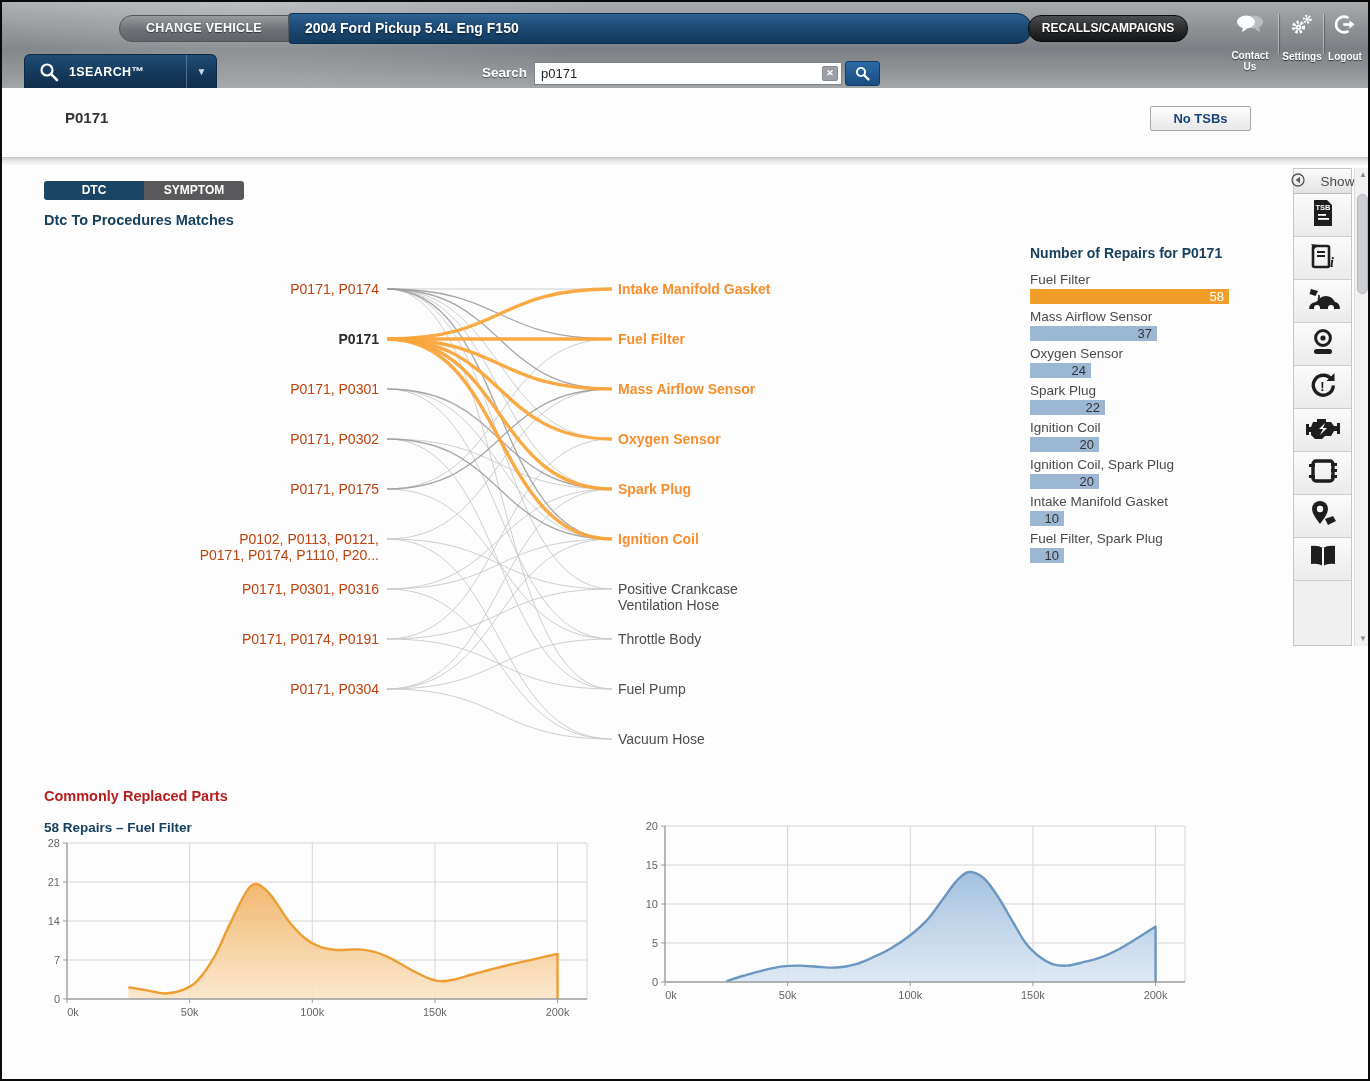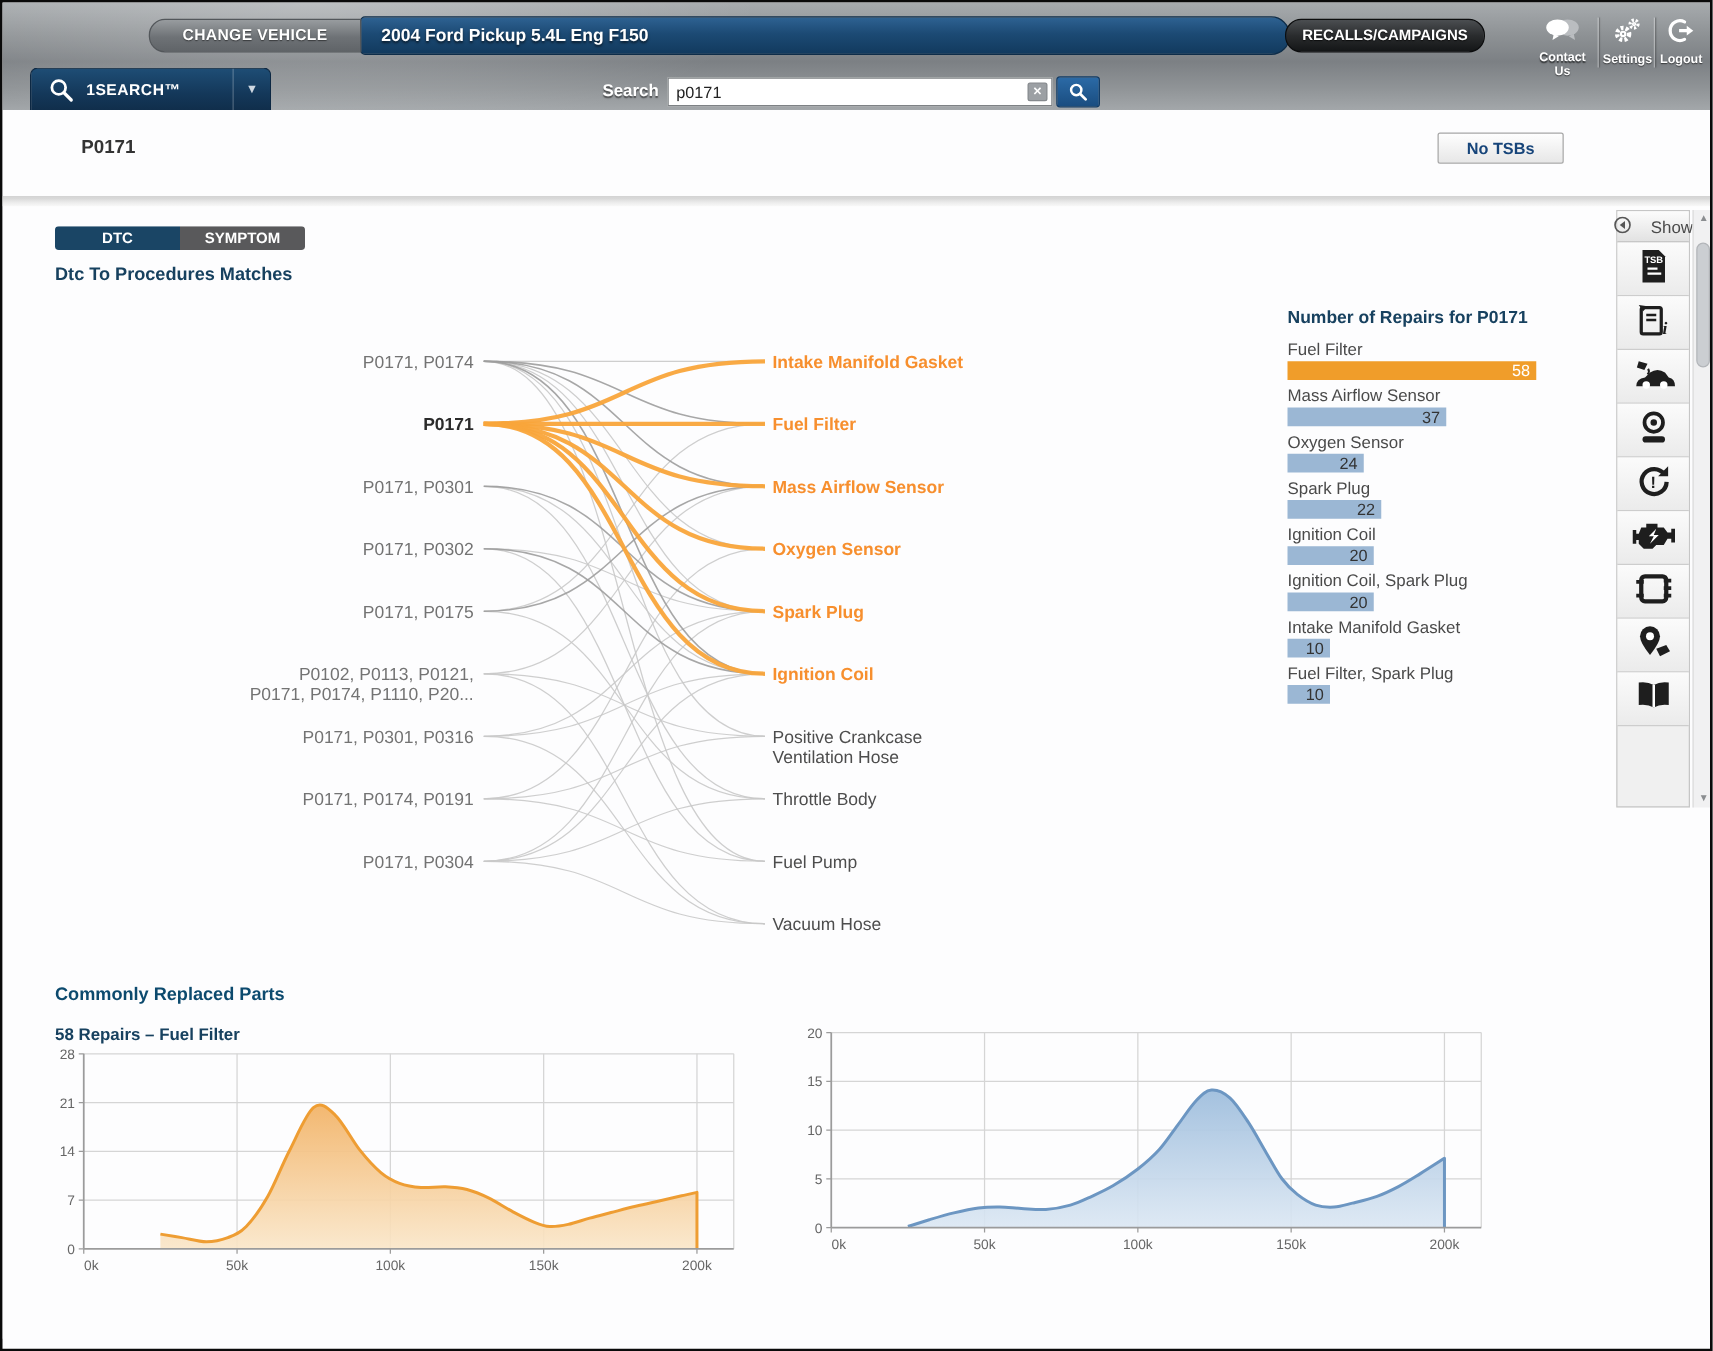--- a/index.html
+++ b/index.html
@@ -18,21 +18,21 @@
     line-height:25px; letter-spacing:.3px; text-shadow:0 1px 1px rgba(0,0,0,.5); cursor:pointer; }
   .veh-bar { position:absolute; left:286px; top:11px; width:744px; height:31px; z-index:2;
     background:linear-gradient(180deg,#2e6292 0%,#1c4a74 45%,#123a5e 100%); border:1px solid #0e2d49;
     border-radius:4px 15px 15px 4px; color:#fff; font-weight:bold; font-size:14px; line-height:29px;
     padding-left:16px; text-shadow:0 1px 2px rgba(0,0,0,.6); }
   .recalls-btn { position:absolute; left:1026px; top:13px; width:160px; height:27px; z-index:4;
     background:linear-gradient(180deg,#4b4e51,#2a2c2e 50%,#141617); border:1px solid #0c0d0e;
     border-radius:13px; color:#fff; font-weight:bold; font-size:12px; text-align:center; line-height:25px;
     text-shadow:0 1px 1px rgba(0,0,0,.7); cursor:pointer; }
   .top-ico { position:absolute; top:12px; width:46px; text-align:center; cursor:pointer; z-index:3; }
-  .top-ico .lbl { display:block; margin-top:2px; color:#fff; font-size:10px; font-weight:bold; text-shadow:0 1px 1px rgba(0,0,0,.6); }
+  .top-ico .lbl { display:block; margin-top:12px; color:#fff; font-size:10px; font-weight:bold; text-shadow:0 1px 1px rgba(0,0,0,.6); }
   .top-sep { position:absolute; top:12px; width:1px; height:40px; background:rgba(255,255,255,.35); box-shadow:1px 0 1px rgba(0,0,0,.3); }
 
   .onesearch { position:absolute; left:22px; top:52px; width:193px; height:34px; z-index:3;
     background:linear-gradient(180deg,#1e4d75 0%,#14385a 60%,#102e4b 100%); border:1px solid #0d2843; border-bottom:none;
     border-radius:6px 6px 0 0; color:#fff; display:flex; align-items:center; cursor:pointer; }
   .onesearch .mag { width:20px; height:20px; margin:0 10px 0 14px; color:#fff; }
   .onesearch .txt { font-weight:bold; font-size:12.5px; letter-spacing:.4px; flex:1; }
   .onesearch .dd { width:30px; height:100%; border-left:1px solid rgba(255,255,255,.25); display:flex; align-items:center; justify-content:center; color:#cfd8e2; font-size:10px; }
   .search-lbl { position:absolute; left:440px; top:63px; width:85px; text-align:right; color:#fff; font-weight:bold; font-size:13.5px; text-shadow:0 1px 1px rgba(0,0,0,.5); }
   .search-input { position:absolute; left:532px; top:60px; width:308px; height:23px; border:1px solid #7d8184; padding:0 24px 0 6px; font-family:"Liberation Sans",sans-serif; font-size:13px; color:#222; }
@@ -50,21 +50,21 @@
   .tab-strip { position:absolute; left:0; top:69px; width:100%; height:8px; background:linear-gradient(180deg,#d4d4d4,#ededed 60%,#f8f8f8); border-top:1px solid #c6c6c6; z-index:1; }
 
   .toggle { position:absolute; left:42px; top:93px; display:flex; border-radius:3px; overflow:hidden; cursor:pointer; }
   .toggle .t-dtc { width:100px; height:19px; background:#1a4565; color:#fff; font-weight:bold; font-size:12px; text-align:center; line-height:19px; }
   .toggle .t-sym { width:100px; height:19px; background:#59595b; color:#fff; font-weight:bold; font-size:12px; text-align:center; line-height:19px; }
   .sec-title { position:absolute; left:42px; top:124px; font-size:14.5px; font-weight:bold; color:#17415f; }
 
   
   .sankey { position:absolute; left:180px; top:174px; width:840px; height:520px; }
   .sankey svg { position:absolute; left:0; top:0; }
-  .sk-left { position:absolute; text-align:right; font-size:14px; color:#737373; line-height:16px; white-space:nowrap; cursor:pointer; }
+  .sk-left { position:absolute; text-align:right; font-size:14px; color:#c2410c; line-height:16px; white-space:nowrap; cursor:pointer; }
   .sk-left.bold { color:#2b2b2b; font-weight:bold; }
   .sk-right { position:absolute; font-size:14px; line-height:16px; white-space:nowrap; cursor:pointer; }
   .sk-right.orange { color:#f78f2e; font-weight:bold; }
   .sk-right.gray { color:#4d4d4d; }
 
   
   .repairs { position:absolute; left:1028px; top:157px; width:216px; }
   .repairs .r-title { font-size:14px; font-weight:bold; color:#17415f; margin-bottom:10px; }
   .r-row { margin-bottom:4px; cursor:pointer; }
   .r-label { font-size:13.5px; color:#4a4a4a; line-height:17px; }
@@ -76,21 +76,21 @@
   .show-btn { height:25px; background:linear-gradient(180deg,#fcfcfc,#e2e2e2); border-bottom:1px solid #bbb; display:flex; align-items:center; justify-content:center; gap:16px; font-size:13.5px; color:#4a4a4a; cursor:pointer; }
   .side-btn { height:43px; background:linear-gradient(180deg,#fbfbfb,#ebebeb); border-bottom:1px solid #cdcdcd; display:flex; align-items:center; justify-content:center; cursor:pointer; }
   .side-fill { flex:1; background:#f3f3f3; }
 
   
   .sbar { position:absolute; left:1352px; top:80px; width:16px; height:478px; background:#f1f1f2; border-left:1px solid #dcdcdc; }
   .sbar .arr { position:absolute; left:0; width:16px; height:14px; color:#8a8d90; font-size:8px; text-align:center; line-height:14px; cursor:pointer; }
   .sbar .thumb { position:absolute; left:2px; top:26px; width:11px; height:100px; background:#cbced2; border:1px solid #b2b5b9; border-radius:6px; cursor:pointer; }
 
   
-  .crp-title { position:absolute; left:42px; top:700px; font-size:14.5px; font-weight:bold; color:#0c4a6e; }
+  .crp-title { position:absolute; left:42px; top:700px; font-size:14.5px; font-weight:bold; color:#b91c1c; }
   .chart { position:absolute; top:732px; width:548px; height:232px; }
   .chart .c-title { font-size:13.5px; font-weight:bold; color:#17415f; margin-bottom:2px; }
   .axis-txt { font-size:11px; fill:#666; font-family:"Liberation Sans",sans-serif; }
 </style>
 </head>
 <body>
 
 <div class="page">
 
   <div class="topbar">

